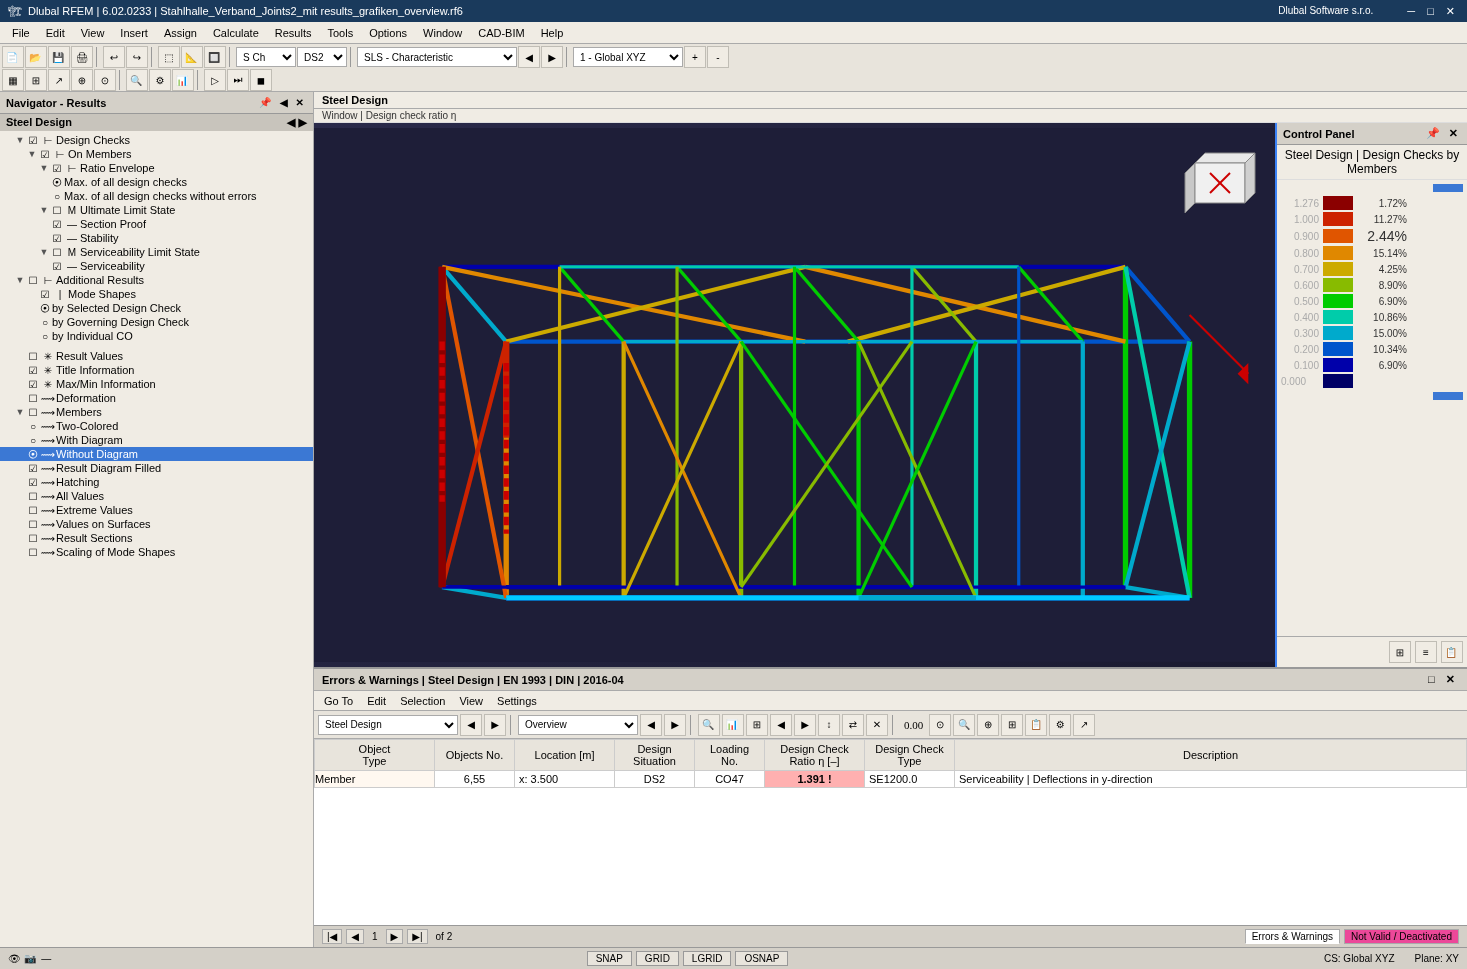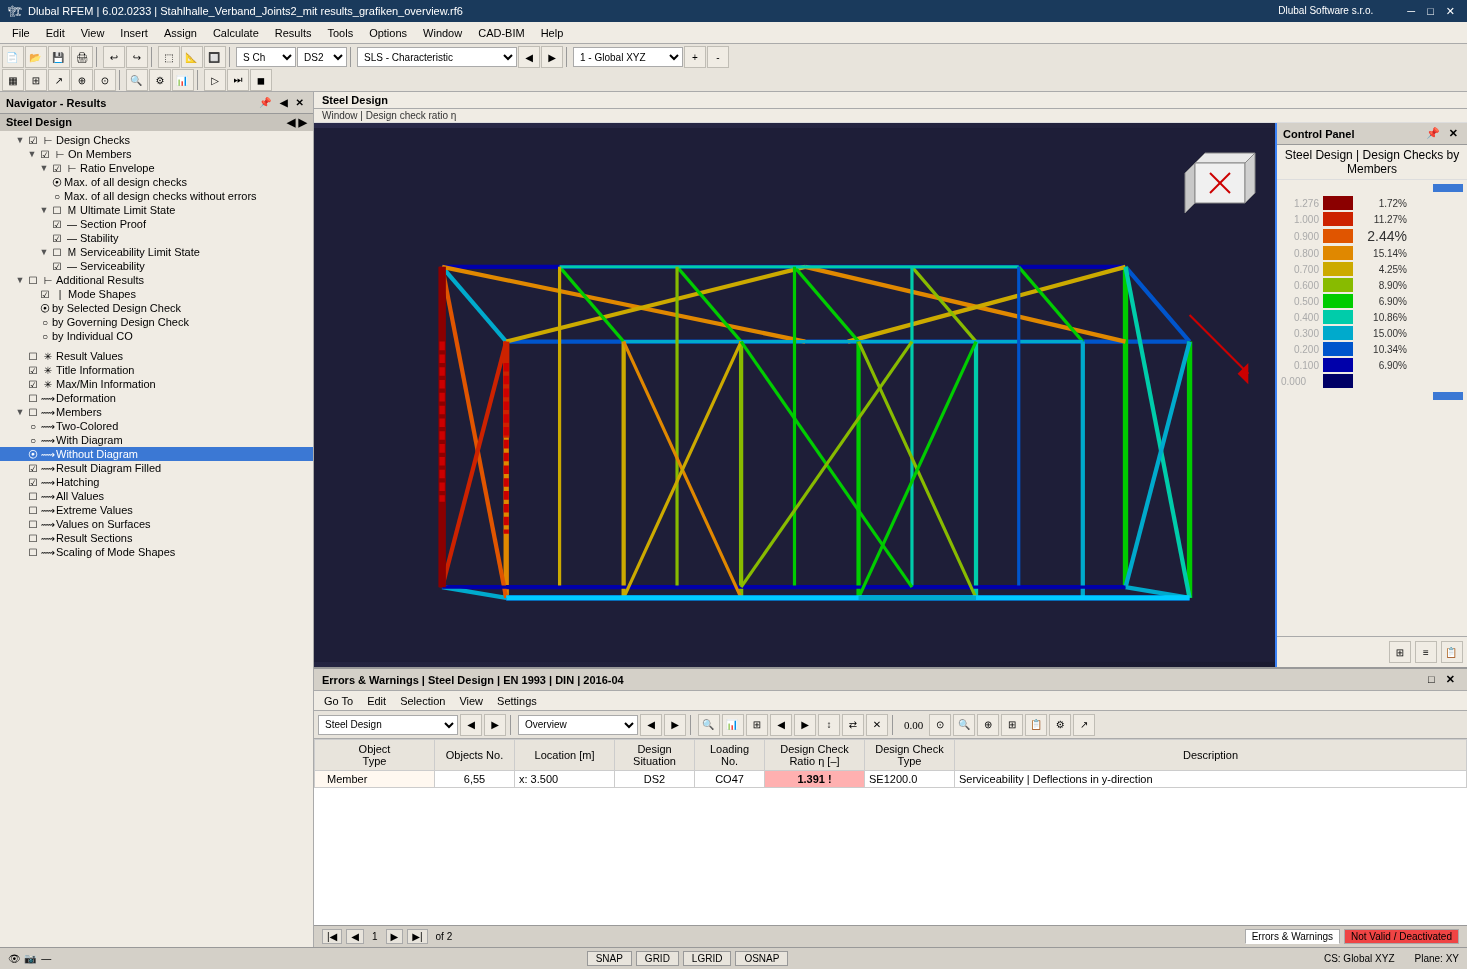--- a/index.html
+++ b/index.html
@@ -57,21 +57,21 @@
     table { width: 100%; border-collapse: collapse; font-size: 11px; }
     th { background: #e8e4dc; border: 1px solid #ccc; padding: 3px 6px; text-align: center; font-weight: normal; position: sticky; top: 0; }
     td { border: 1px solid #ddd; padding: 2px 6px; }
     tr:nth-child(even) td { background: #f8f8f8; }
 
     
     .page-footer { background: #d4d0c8; border-top: 1px solid #999; height: 22px; display: flex; align-items: center; justify-content: space-between; padding: 0 8px; font-size: 10px; }
     .footer-nav { display: flex; align-items: center; gap: 4px; }
     .footer-btn { font-size: 10px; padding: 1px 4px; cursor: pointer; background: #e8e4dc; border: 1px solid #aaa; }
     .footer-tabs { display: flex; gap: 4px; }
-    .footer-tab { font-size: 10px; padding: 1px 6px; cursor: pointer; background: #ef4444; border: 1px solid #aaa; }
+    .footer-tab { font-size: 10px; padding: 1px 6px; cursor: pointer; background: #ec4899; border: 1px solid #aaa; }
     .footer-tab.active { background: #fff; border-bottom: 1px solid white; }
 
     
     .control-panel { width: 192px; background: #f0ece4; border-left: 2px solid #3b82f6; display: flex; flex-direction: column; }
     .cp-header { background: #d4d0c8; border-bottom: 1px solid #999; padding: 2px 6px; font-size: 11px; font-weight: bold; display: flex; justify-content: space-between; align-items: center; height: 22px; }
     .cp-title { background: #f0ece4; padding: 3px 6px; font-size: 12px; border-bottom: 1px solid #ddd; text-align: center; }
     .legend { flex: 1; padding: 4px; overflow-y: auto; }
     .legend-row { display: flex; align-items: center; margin-bottom: 2px; gap: 4px; }
     .legend-color { width: 30px; height: 14px; flex-shrink: 0; }
     .cp-footer { border-top: 1px solid #aaa; padding: 4px; display: flex; justify-content: flex-end; gap: 4px; }
@@ -681,21 +681,21 @@
               <th style="width:100px;">Location [m]</th>
               <th style="width:80px;">Design<br>Situation</th>
               <th style="width:70px;">Loading<br>No.</th>
               <th style="width:100px;">Design Check<br>Ratio η [–]</th>
               <th style="width:90px;">Design Check<br>Type</th>
               <th>Description</th>
             </tr>
           </thead>
           <tbody id="errors-tbody">
               <tr>
-    <td style="border:1px solid #ccc;padding:2px 12px;background:#fff8f0">Member</td>
+    <td style="border:1px solid #ccc;padding:2px 0;background:#fff8f0">Member</td>
     <td style="border:1px solid #ccc;padding:2px 4px;text-align:center;">6,55</td>
     <td style="border:1px solid #ccc;padding:2px 4px;">x: 3.500</td>
     <td style="border:1px solid #ccc;padding:2px 4px;text-align:center;">DS2</td>
     <td style="border:1px solid #ccc;padding:2px 4px;text-align:center;">CO47</td>
     <td style="border:1px solid #ccc;padding:2px 4px;background:#ffb0b0;text-align:center;font-weight:bold;">1.391 !</td>
     <td style="border:1px solid #ccc;padding:2px 4px;">SE1200.0</td>
     <td style="border:1px solid #ccc;padding:2px 4px;">Serviceability | Deflections in y-direction</td>
   </tr>
             </tbody>
         </table>

